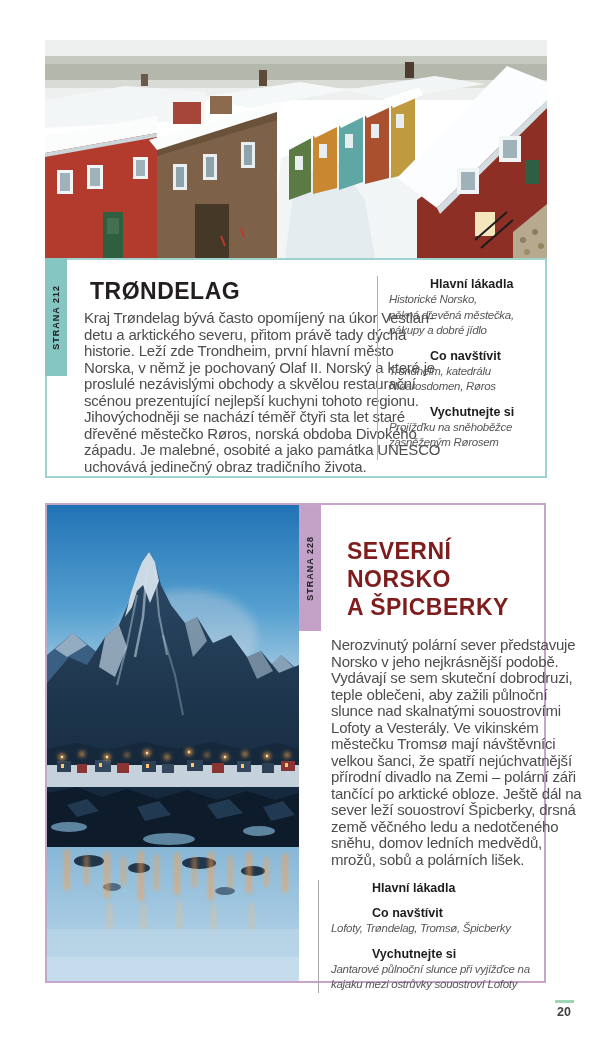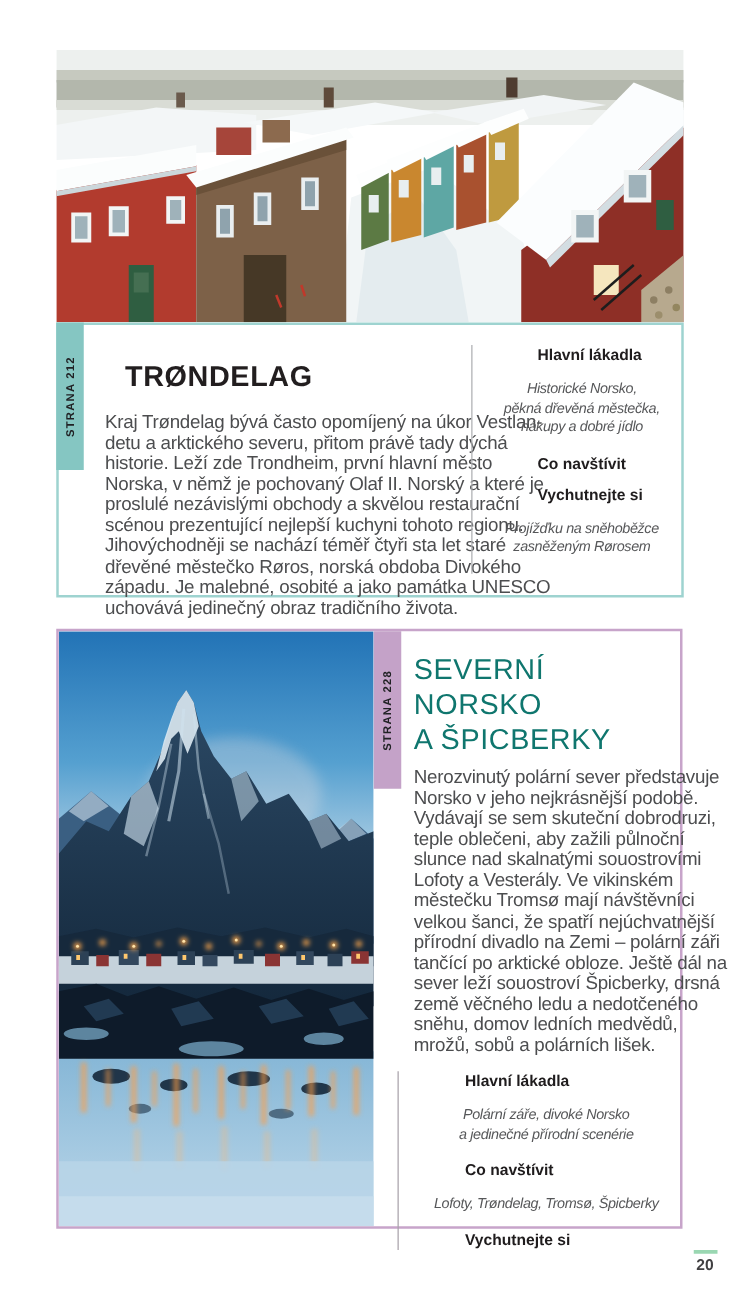--- a/index.html
+++ b/index.html
@@ -9,38 +9,38 @@
   
   .photo1{position:absolute;left:45px;top:40px;width:502px;height:218px;overflow:hidden;}
   .photo1 svg{display:block;width:100%;height:100%;}
   .c1box{position:absolute;left:45px;top:258px;width:502px;height:220px;
          border:2px solid #9ed3d0;box-sizing:border-box;background:#fff;}
   .tab{position:absolute;display:flex;align-items:center;justify-content:center;}
   .tab span{writing-mode:vertical-rl;transform:rotate(180deg);font-size:9px;font-weight:bold;
             letter-spacing:1px;color:#202124;white-space:nowrap;}
   .tab1{left:-2px;top:-2px;width:22px;height:118px;background:#85c6c2;}
   .c1main{position:absolute;left:37px;top:12px;width:300px;}
-  h2.title{margin:16px;font-size:23px;font-weight:600;letter-spacing:.5px;color:#221e1f;line-height:26px;}
+  h2.title{margin:6px;font-size:23px;font-weight:600;letter-spacing:.5px;color:#221e1f;line-height:26px;}
   .bodytext{margin:6px 0 0 0;font-size:15px;line-height:16.5px;letter-spacing:-0.2px;
             color:#4c4d4f;white-space:pre;}
   .sideblock{position:absolute;left:330px;top:16px;width:165px;
              border-left:1px solid #aeb0b3;padding-left:11px;box-sizing:border-box;}
   .sec{margin-bottom:9px;}
   .sec h3{margin:0;font-size:12.5px;font-weight:bold;color:#1f1c1d;line-height:16px;padding-left:41px;}
-  .sec p{margin:12px;font-style:italic;font-size:11.5px;line-height:15.5px;letter-spacing:-0.3px;
-         color:#565759;white-space:pre;text-align:center;}
+  .sec p{margin:0;font-style:italic;font-size:11.5px;line-height:15.5px;letter-spacing:-0.3px;
+         color:#565759;white-space:pre;}
 
   
   .card2{position:absolute;left:45px;top:503px;width:501px;height:480px;
          border:2px solid #c7a4ca;box-sizing:border-box;background:#fff;}
   .photo2{position:absolute;left:0;top:0;width:252px;height:476px;overflow:hidden;}
   .photo2 svg{display:block;width:100%;height:100%;}
   .tab2{left:252px;top:0;width:22px;height:126px;background:#c4a2c8;}
   .c2text{position:absolute;left:284px;top:16px;width:212px;}
-  h2.title2{margin:0;font-size:23px;font-weight:400;letter-spacing:.5px;color:#0f766e;
+  h2.title2{margin:16px;font-size:23px;font-weight:700;letter-spacing:.5px;color:#7f1d1d;
             line-height:28px;white-space:pre;}
   .c2text .bodytext{margin-top:9px;}
   .c2secs{margin-top:12px;margin-left:-13px;border-left:1px solid #a9a3ab;padding-left:12px;}
 
   
   .pageline{position:absolute;left:555px;top:1000px;width:19px;height:3px;background:#9ad7b2;}
   .pagenum{position:absolute;left:549px;top:1005px;width:30px;text-align:center;
            font-size:12.5px;font-weight:bold;color:#414042;}
 </style>
 </head>
@@ -148,20 +148,22 @@
     </div>
     <div class="sideblock">
       <div class="sec">
         <h3>Hlavní lákadla</h3>
         <p>Historické Norsko,
 pěkná dřevěná městečka,
 nákupy a dobré jídlo</p>
       </div>
       <div class="sec">
         <h3>Co navštívit</h3>
+        <p>Trondheim, katedrálu
+Nidarosdomen, Røros</p>
       </div>
       <div class="sec">
         <h3>Vychutnejte si</h3>
         <p>Projížďku na sněhoběžce
 zasněženým Rørosem</p>
       </div>
     </div>
   </div>
 
   <div class="card2">
@@ -314,29 +316,29 @@
 velkou šanci, že spatří nejúchvatnější
 přírodní divadlo na Zemi – polární záři
 tančící po arktické obloze. Ještě dál na
 sever leží souostroví Špicberky, drsná
 země věčného ledu a nedotčeného
 sněhu, domov ledních medvědů,
 mrožů, sobů a polárních lišek.</p>
       <div class="c2secs">
         <div class="sec">
           <h3>Hlavní lákadla</h3>
-          <p>Polární záře, divoké Norsko
-a jedinečné přírodní scenérie</p>
         </div>
         <div class="sec">
           <h3>Co navštívit</h3>
           <p>Lofoty, Trøndelag, Tromsø, Špicberky</p>
         </div>
         <div class="sec">
           <h3>Vychutnejte si</h3>
+          <p>Jantarové půlnoční slunce při vyjížďce na
+kajaku mezi ostrůvky souostroví Lofoty</p>
         </div>
       </div>
     </div>
   </div>
 
   <div class="pageline"></div>
   <div class="pagenum">20</div>
 
 </div>
 

